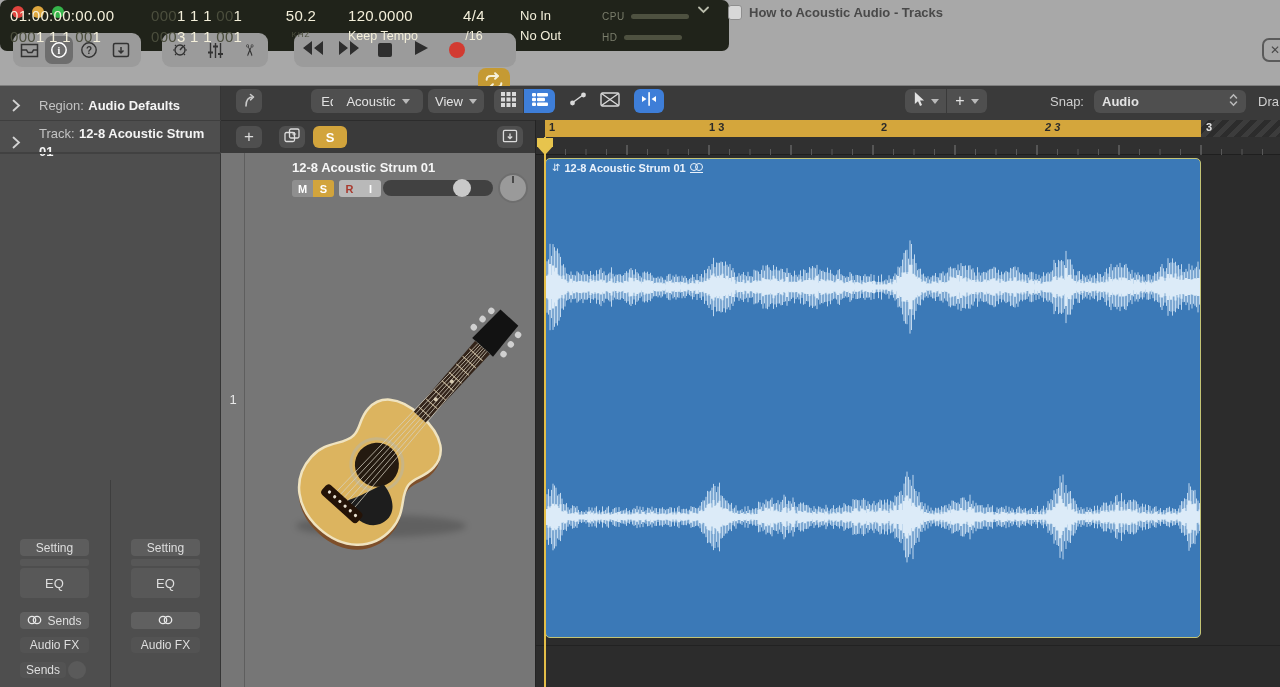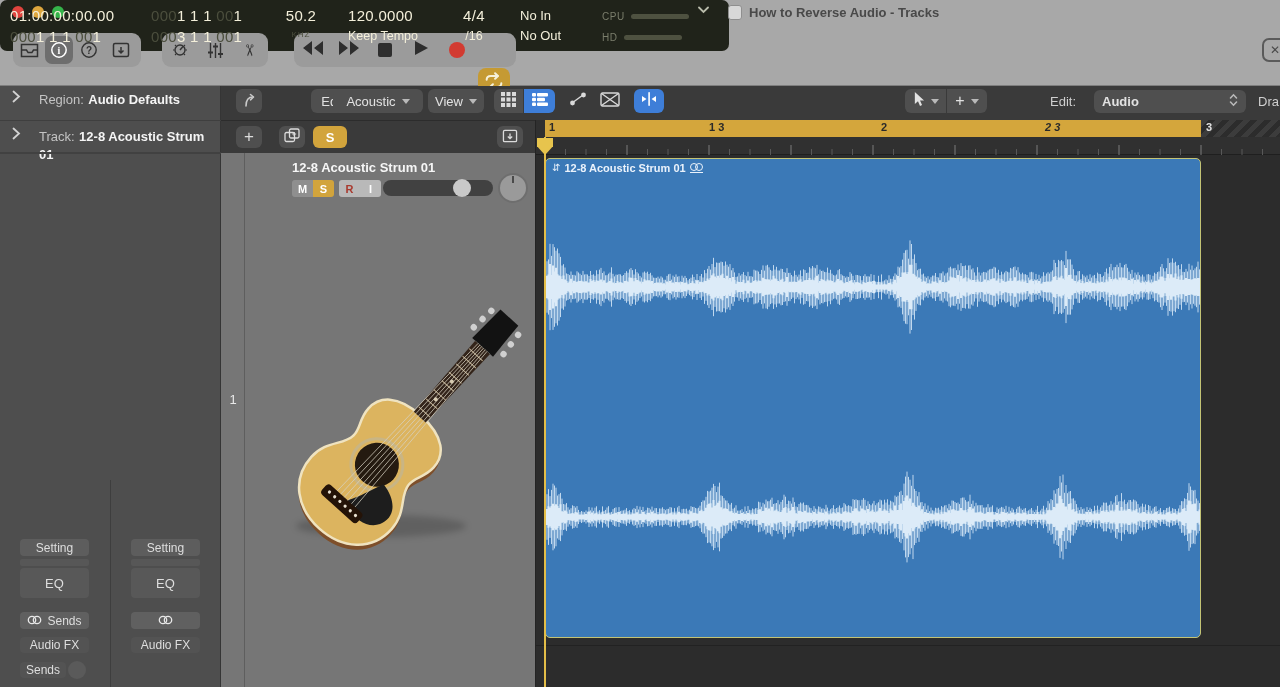--- a/index.html
+++ b/index.html
@@ -35,21 +35,21 @@
   
   .bar2 { left:221px; top:86px; width:1059px; height:34px; background:#3a3a3a; }
   .chip { background:#4f4f4f; border-radius:6px; color:#e2e2e2; font-size:13px;
           display:flex; align-items:center; justify-content:center; gap:6px; }
   .chip .cv { width:0; height:0; border-left:4px solid transparent; border-right:4px solid transparent; border-top:5px solid #b9b9b9; }
   .ibtn { border-radius:6px; display:flex; align-items:center; justify-content:center; background:#4f4f4f; }
   .blue { background:#3e7ed8 !important; }
 
   
   .inspector { left:0; top:86px; width:221px; height:601px; background:#4e4e4e; border-right:1px solid #353535; }
-  .insp-row { left:0; width:221px; height:30px; display:flex; gap:8px; padding-left:12px; }
+  .insp-row { left:0; width:221px; height:30px; display:flex; align-items:center; gap:8px; padding-left:12px; }
   .insp-label { color:#c3c3c3; font-size:13px; }
   .insp-val { color:#f4f4f4; font-size:13px; font-weight:bold; }
   .disc svg { display:block; }
   .strip-chip { background:#5d5d5d; border-radius:4px; color:#dedede; font-size:12px;
                 display:flex; align-items:center; justify-content:center; gap:5px; }
 
   
   .hdrbar { left:221px; top:120px; width:314px; height:33px; background:#3a3a3a; border-top:1px solid #2c2c2c; }
   .trackcol { left:221px; top:153px; width:314px; height:534px; background:#767676; }
   .numstrip { left:0; top:0; width:24px; height:534px; border-right:1px solid #5e5e5e; }
@@ -78,21 +78,21 @@
 <body>
 
 <div id="app">
 
   <div class="r chrome">
     <span class="r tl" style="left:12px;background:#e0443e;"></span>
     <span class="r tl" style="left:32px;background:#dea73e;"></span>
     <span class="r tl" style="left:52px;background:#35b44a;"></span>
 
     <span class="r doc-ic" style="left:728px;top:5px;"></span>
-    <span class="r title" style="left:749px;">How to Reverse Audio - Tracks</span>
+    <span class="r title" style="left:749px;">How to Acoustic Audio - Tracks</span>
 
     <div class="r chipbar" style="left:13px;width:128px;">
       <div class="r cbtn" style="left:2px;">
         <span>
             <svg width="19" height="15" viewBox="0 0 19 15" fill="none" stroke="#333" stroke-width="1.5">
               <path d="M1.5 1.5 h16 v12 h-16 z"></path>
               <path d="M1.5 7 h5 l1.6 2.6 h3.8 L13.5 7 h4"></path>
             </svg>
           </span>
       </div>
@@ -294,21 +294,21 @@
       <span><svg width="12" height="15" viewBox="0 0 13 16" fill="#e2e2e2">
             <path d="M2 0 L2 13 L5.4 9.8 L7.6 15 L9.8 14 L7.6 9 L12 9 Z"></path>
           </svg></span>
       <span class="cv"></span>
     </div>
     <div class="r chip" style="left:726px;top:3px;width:40px;height:24px;border-radius:0 6px 6px 0;">
       <span style="font-size:16px;color:#e2e2e2;line-height:10px;">+</span>
       <span class="cv"></span>
     </div>
 
-    <span class="r" style="left:829px;top:8px;font-size:13px;color:#cfcfcf;">Edit:</span>
+    <span class="r" style="left:829px;top:8px;font-size:13px;color:#cfcfcf;">Snap:</span>
     <div class="r chip" style="left:873px;top:4px;width:152px;height:23px;justify-content:flex-start;padding:0 8px;">
       <span style="font-weight:bold;">Audio</span>
       <span style="margin-left:auto;"><svg width="9" height="14" viewBox="0 0 9 14" fill="none" stroke="#b9b9b9" stroke-width="1.6" stroke-linecap="round">
             <path d="M1.5 5 L4.5 1.8 L7.5 5"></path>
             <path d="M1.5 9 L4.5 12.2 L7.5 9"></path>
           </svg></span>
     </div>
     <span class="r" style="left:1037px;top:8px;font-size:13px;color:#cfcfcf;">Dra</span>
   </div>
 

